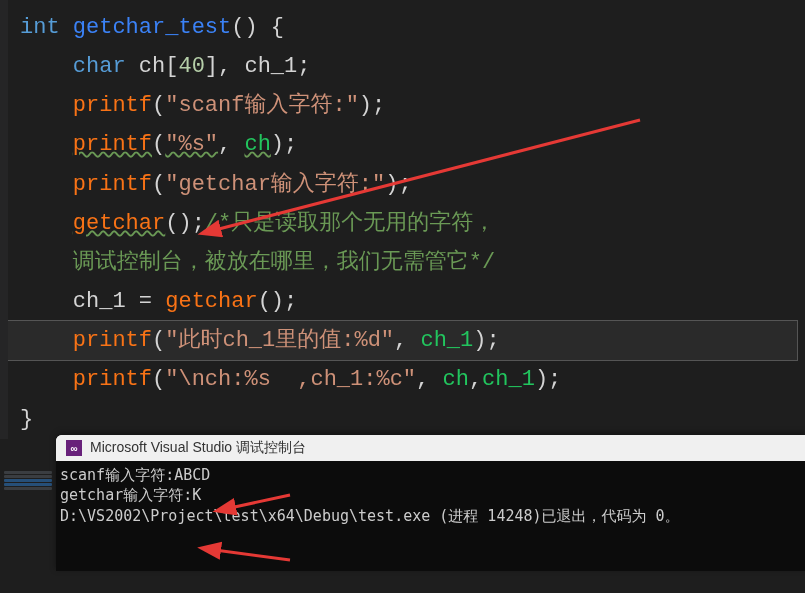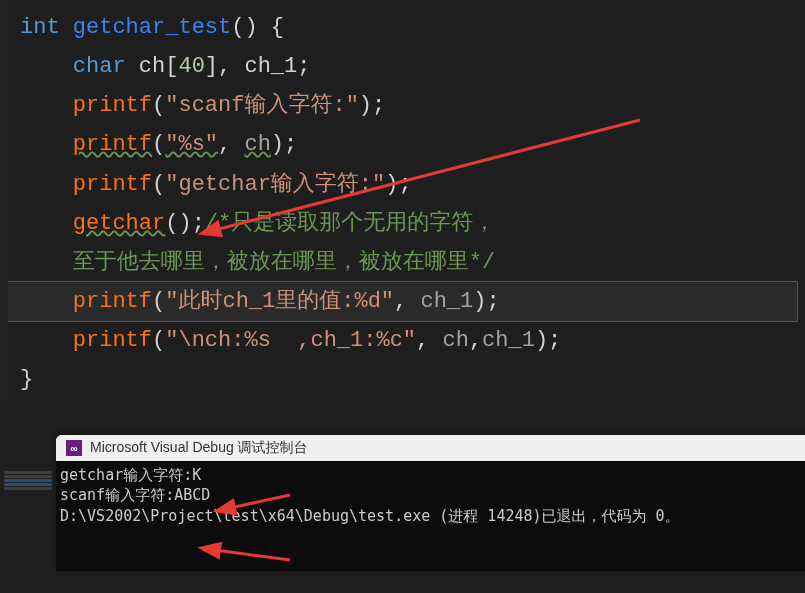--- a/index.html
+++ b/index.html
@@ -30,21 +30,21 @@
       white-space: pre;
       padding-left: 12px;
     }
     .kw-type { color: #569cd6; }
     .ident { color: #d4d4d4; }
     .func { color: #3b82f6; }
     .func-call { color: #f97316; }
     .punct { color: #d4d4d4; }
     .str { color: #ce9178; }
     .comment { color: #6a9955; }
-    .var { color: #a3a3a3; }
+    .var { color: #22c55e; }
     .num { color: #b5cea8; }
     .squiggle {
       text-decoration: underline wavy #6a9955;
       text-decoration-thickness: 1.5px;
     }
     .highlight-line {
       background: #2a2a2a;
       outline: 1px solid #555;
       margin-right: 8px;
     }
@@ -121,46 +121,47 @@
   <div class="line">    <span class="kw-type">char</span><span class="punct"> ch[</span><span class="num">40</span><span class="punct">], ch_1;</span></div>
 
   <div class="line">    <span class="func-call">printf</span><span class="punct">(</span><span class="str">"scanf输入字符:"</span><span class="punct">);</span></div>
 
   <div class="line">    <span class="func-call squiggle">printf</span><span class="punct">(</span><span class="str squiggle">"%s"</span><span class="punct">, </span><span class="var squiggle">ch</span><span class="punct">);</span></div>
 
   <div class="line">    <span class="func-call">printf</span><span class="punct">(</span><span class="str">"getchar输入字符:"</span><span class="punct">);</span></div>
 
   <div class="line">    <span class="func-call squiggle">getchar</span><span class="punct">()</span><span class="punct">;</span><span class="comment">/*只是读取那个无用的字符，</span></div>
 
-  <div class="line">    <span class="comment">至于他去哪里，被放在哪里，被放在哪里*/</span></div>
+  <div class="line">    <span class="comment">调试控制台，被放在哪里，我们无需管它*/</span></div>
 
+  <div class="line">    <span class="ident">ch_1 = </span><span class="func-call">getchar</span><span class="punct">();</span></div>
 
   <div class="line highlight-line">    <span class="func-call">printf</span><span class="punct">(</span><span class="str">"此时ch_1里的值:%d"</span><span class="punct">, </span><span class="var">ch_1</span><span class="punct">);</span></div>
 
   <div class="line">    <span class="func-call">printf</span><span class="punct">(</span><span class="str">"\nch:%s  ,ch_1:%c"</span><span class="punct">, </span><span class="var">ch</span><span class="punct">,</span><span class="var">ch_1</span><span class="punct">);</span></div>
 
   <div class="line"><span class="punct">}</span></div>
 </div>
 
 <div class="side-marks">
   <div class="thumb-line"></div>
   <div class="thumb-line"></div>
   <div class="thumb-line thumb-accent"></div>
   <div class="thumb-line thumb-accent"></div>
   <div class="thumb-line"></div>
 </div>
 
 <div class="console-window">
   <div class="console-title">
     <span class="console-icon">∞</span>
-    <span>Microsoft Visual Debug 调试控制台</span>
+    <span>Microsoft Visual Studio 调试控制台</span>
   </div>
   <div class="console-body">
+    <div class="console-line">scanf输入字符:ABCD</div>
     <div class="console-line">getchar输入字符:K</div>
-    <div class="console-line">scanf输入字符:ABCD</div>
     <div class="console-line">D:\VS2002\Project\test\x64\Debug\test.exe (进程 14248)已退出，代码为 0。</div>
   </div>
 </div>
 
 <svg class="arrow-svg" width="805" height="593">
   <defs>
     <marker id="ah" markerWidth="10" markerHeight="10" refX="2" refY="3" orient="auto">
       <path d="M0,0 L0,6 L8,3 z" fill="#e53935"></path>
     </marker>
   </defs>

